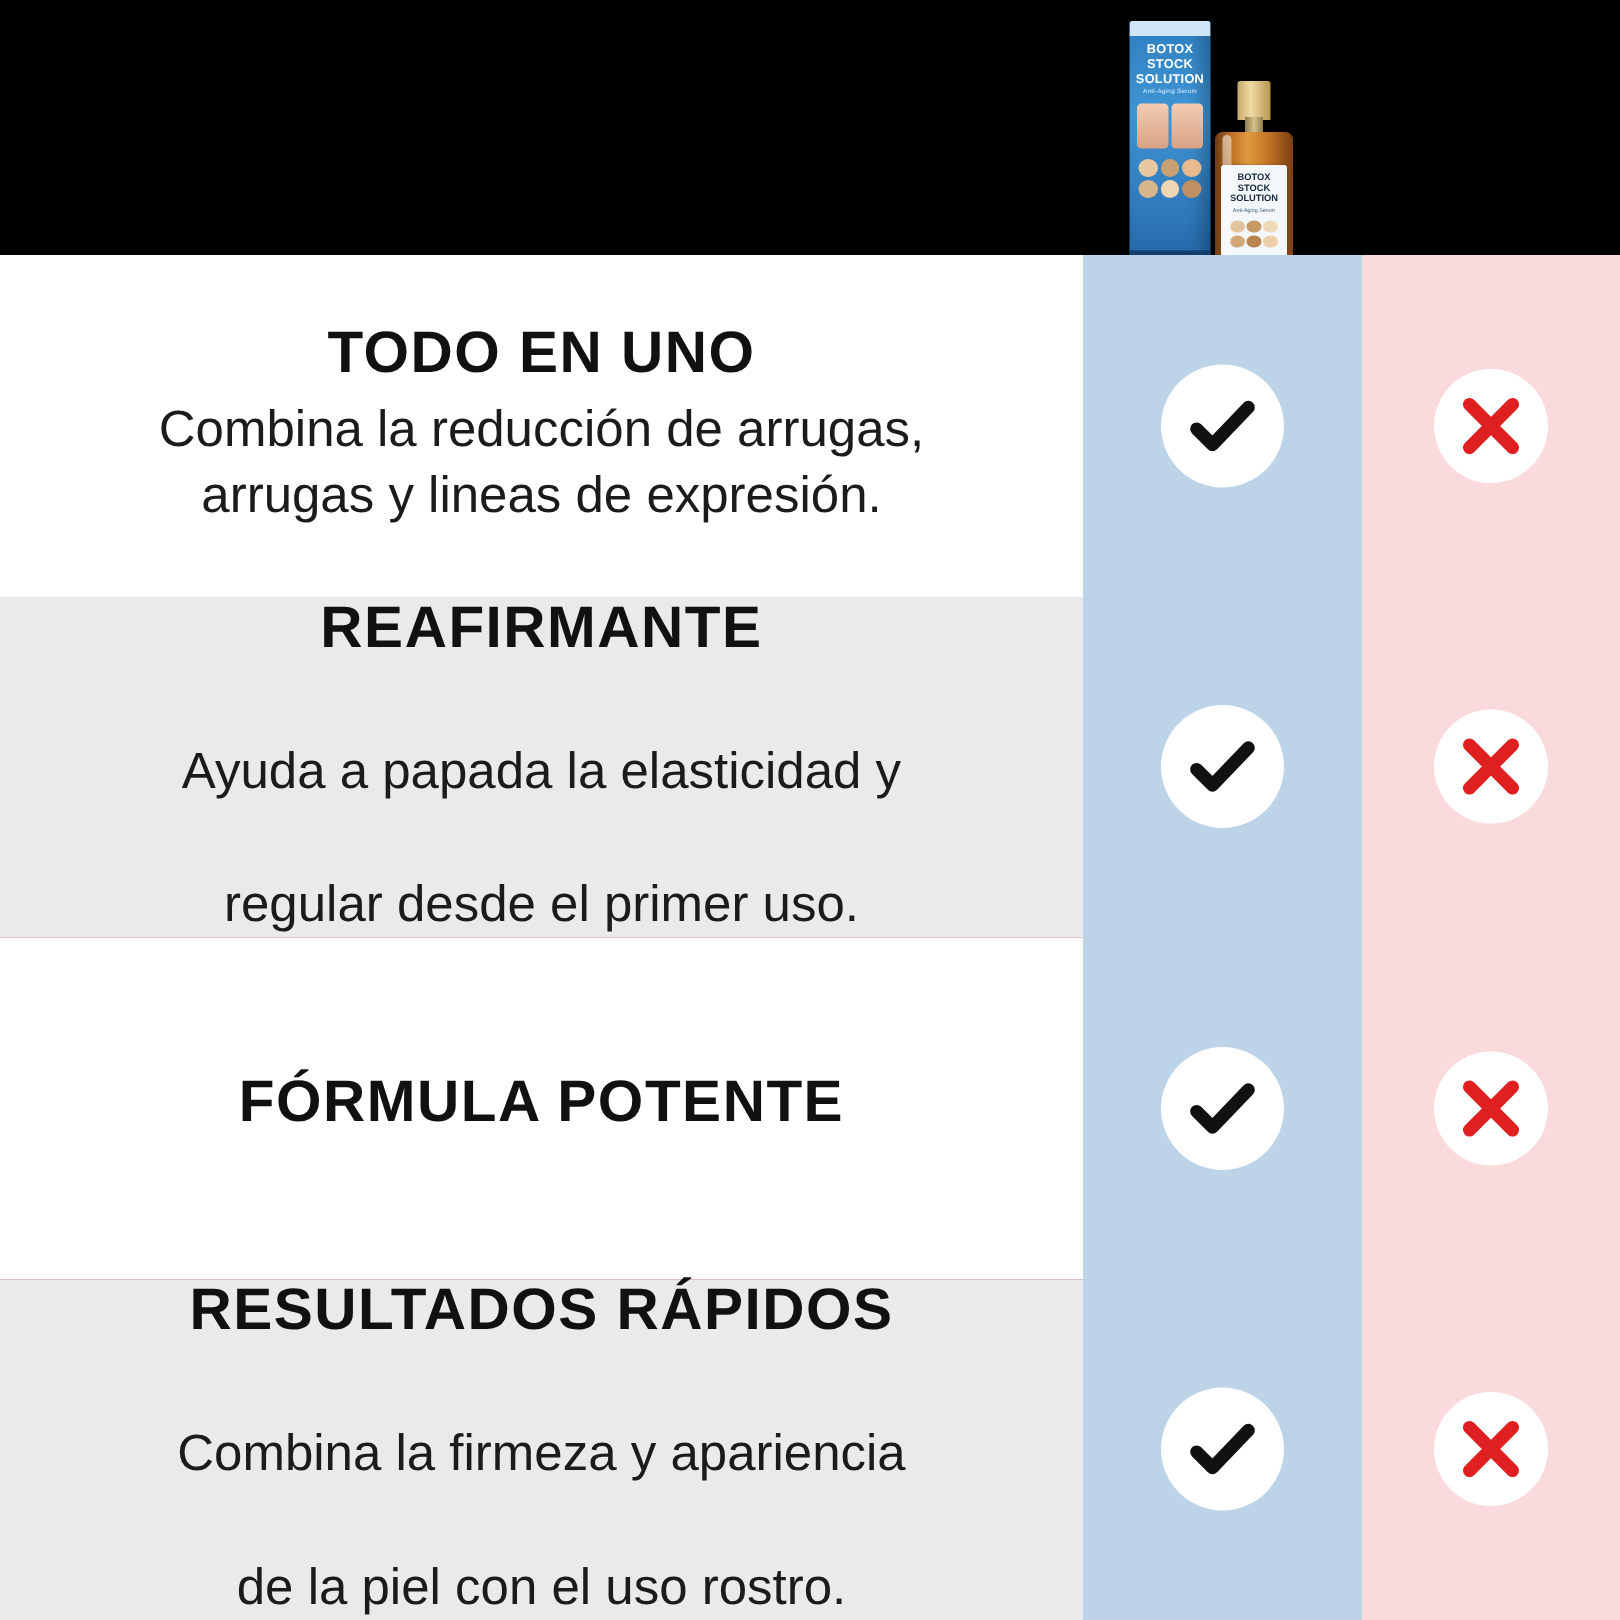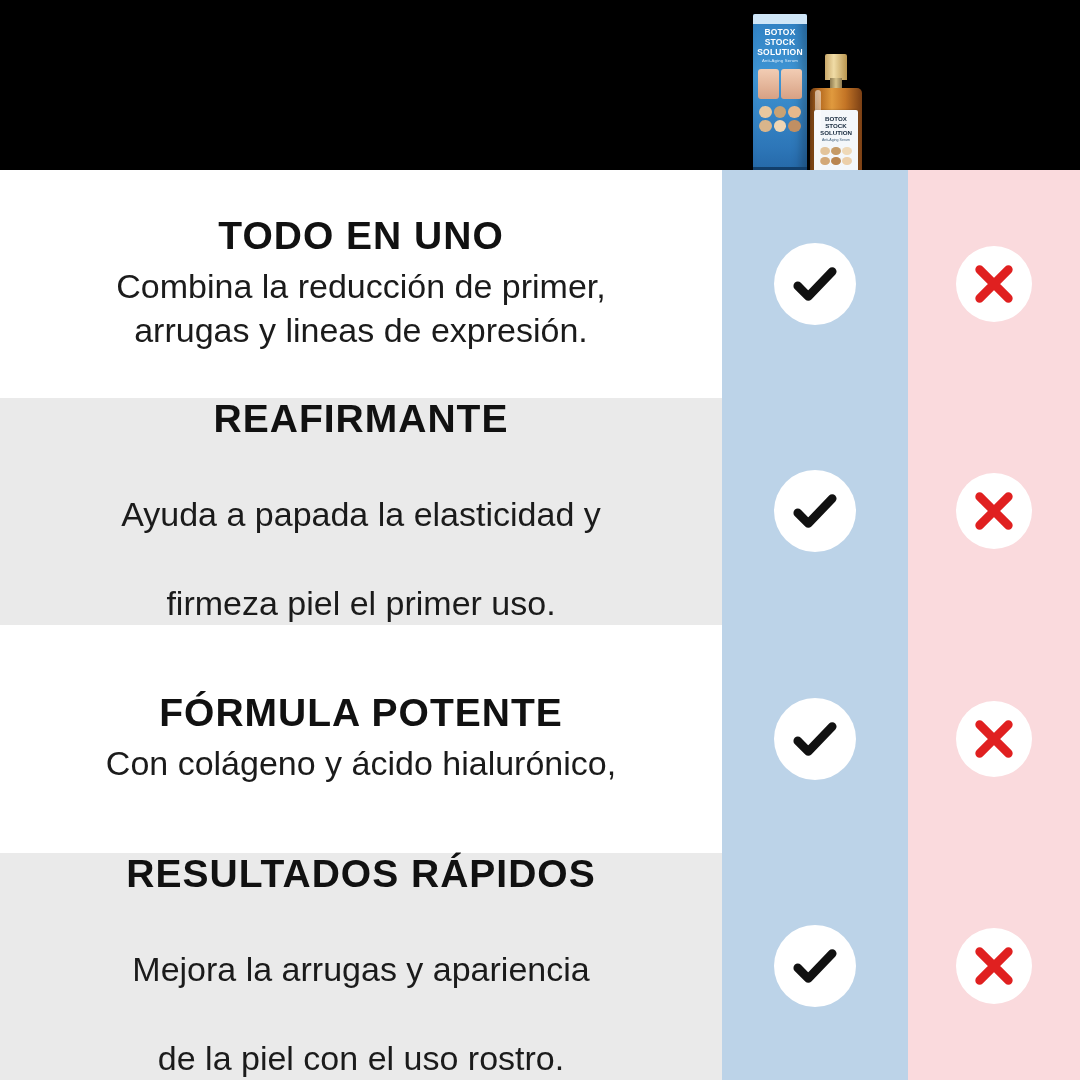--- a/index.html
+++ b/index.html
@@ -279,38 +279,37 @@
     </div>
   </div>
 
   <div class="col-ours"></div>
   <div class="col-theirs"></div>
 
   <div class="rows">
 
     <div class="row plain">
       <h3>TODO EN UNO</h3>
-      <p>Combina la reducción de primer,</p>
+      <p>Combina la reducción de arrugas,</p>
       <p>arrugas y lineas de expresión.</p>
     </div>
 
     <div class="row alt">
       <h3>REAFIRMANTE</h3>
       <p>Ayuda a papada la elasticidad y</p>
-      <p>firmeza piel el primer uso.</p>
+      <p>regular desde el primer uso.</p>
     </div>
 
     <div class="row plain">
       <h3>FÓRMULA POTENTE</h3>
-      <p>Con colágeno y ácido hialurónico,</p>
     </div>
 
     <div class="row alt">
       <h3>RESULTADOS RÁPIDOS</h3>
-      <p>Mejora la arrugas y apariencia</p>
+      <p>Combina la firmeza y apariencia</p>
       <p>de la piel con el uso rostro.</p>
     </div>
 
   </div>
 
   <div class="marks">
 
     <div class="mark-row">
       <div class="mark-cell ours">
         <div class="badge">

